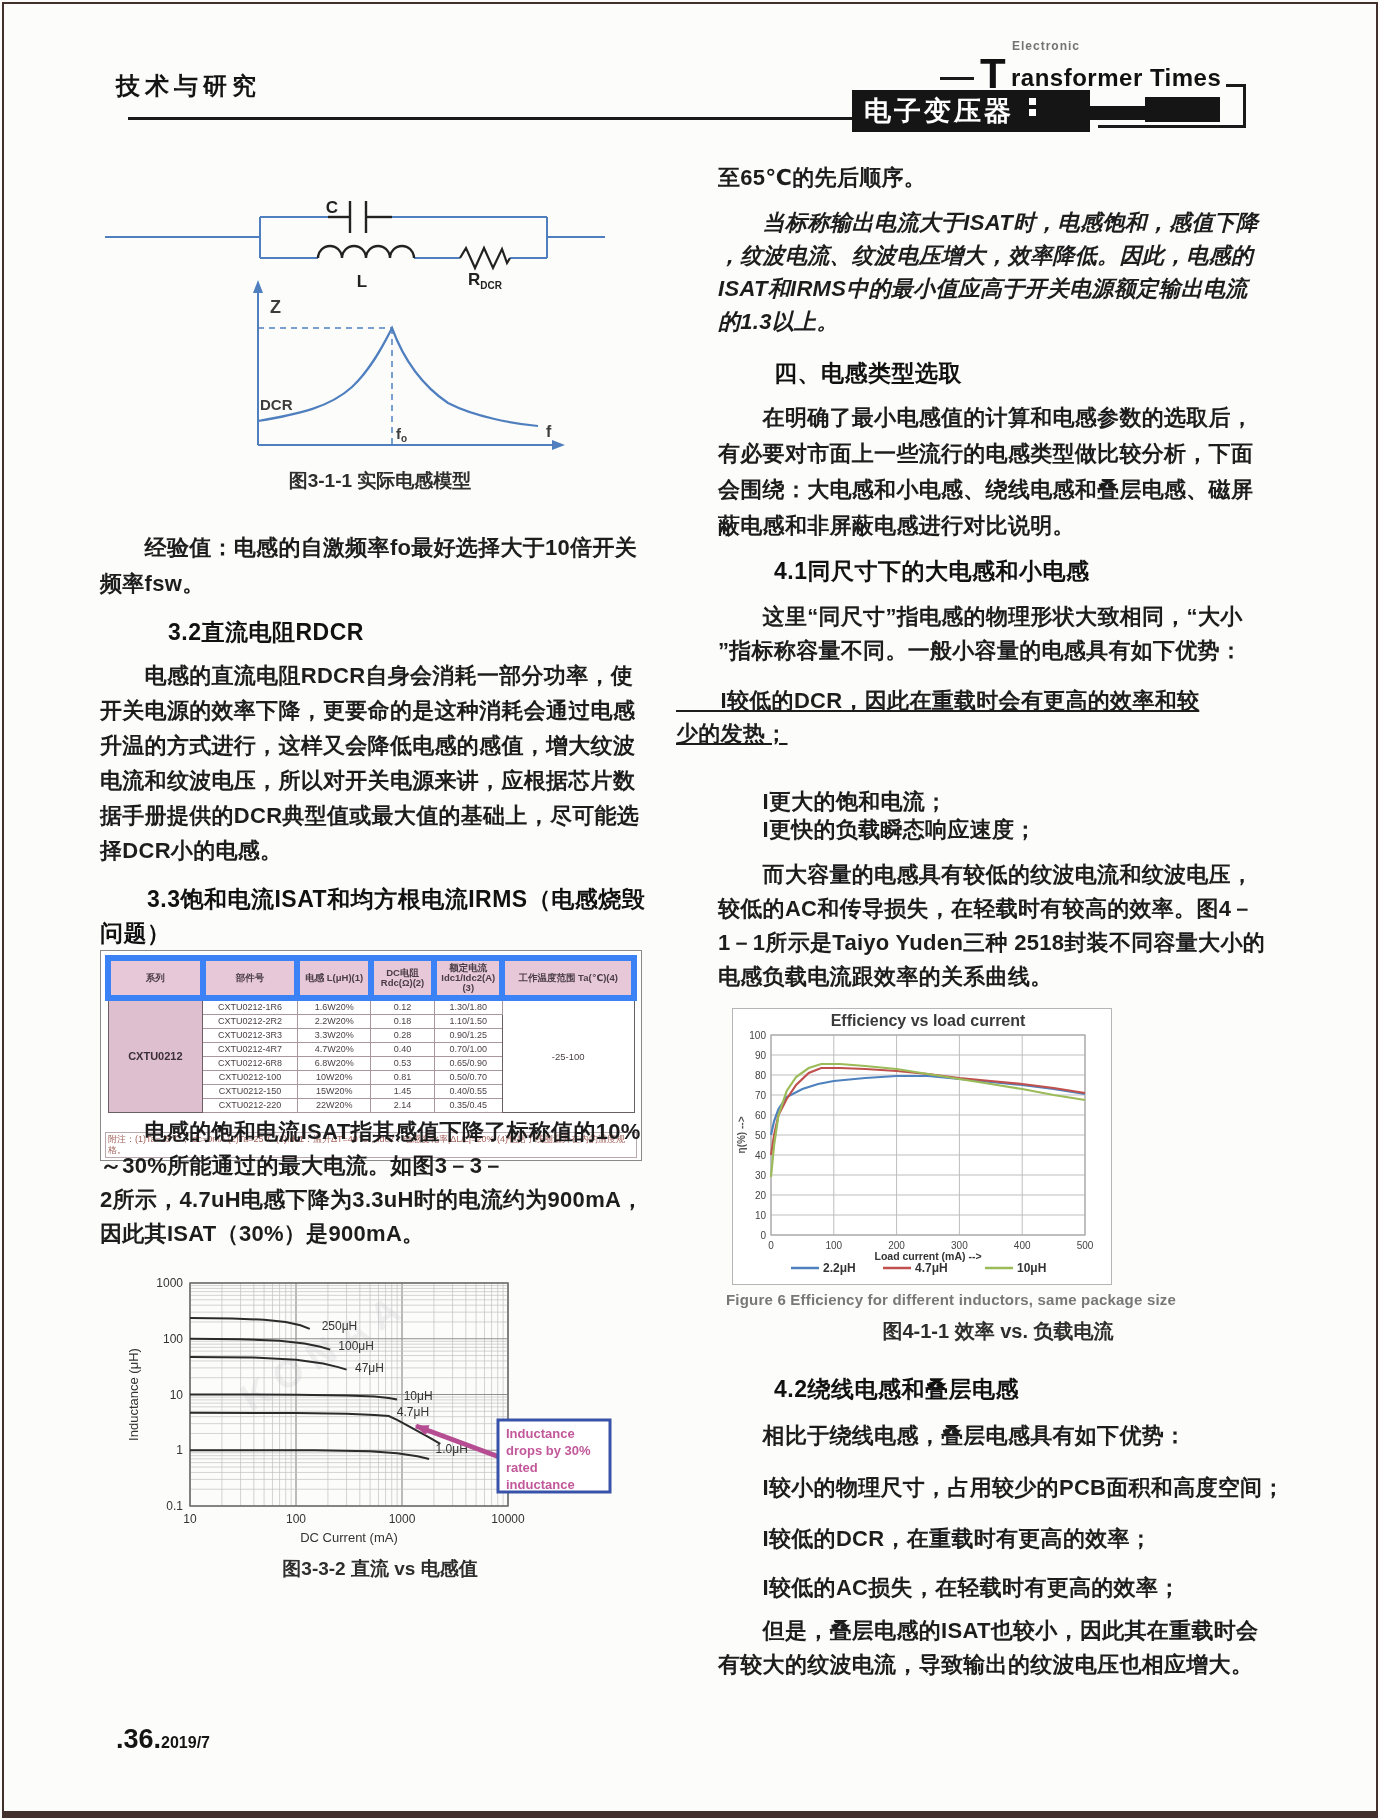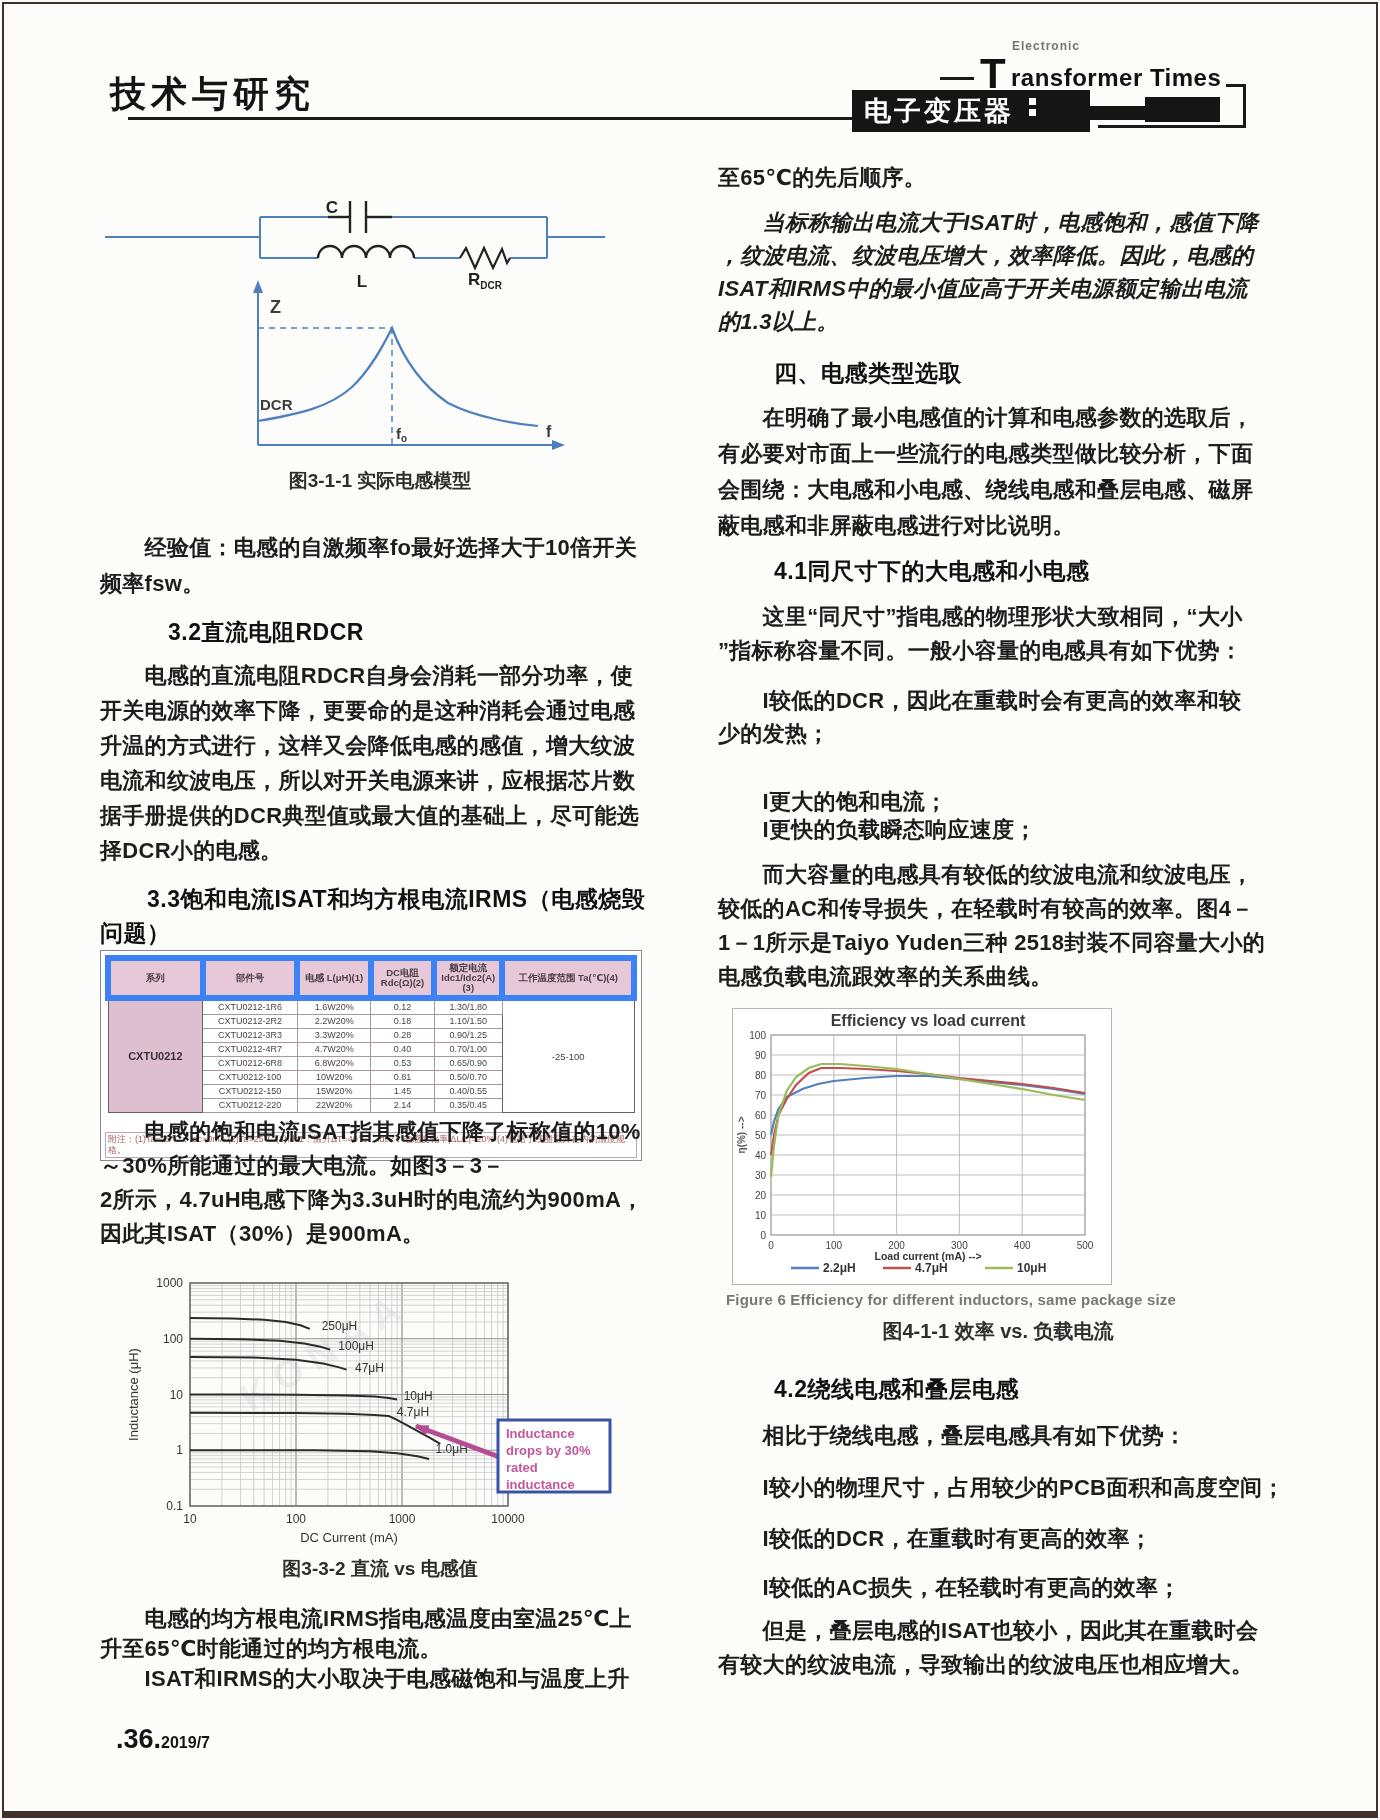--- a/index.html
+++ b/index.html
@@ -3,21 +3,21 @@
 <meta charset="utf-8">
 <style>
   html,body{margin:0;padding:0;background:#e8e8e8;}
   #page{position:relative;width:1380px;height:1820px;background:#fcfcfb;overflow:hidden;
         font-family:"Liberation Sans","DejaVu Sans",sans-serif;color:#1c1c1c;}
   .frame{position:absolute;left:2px;top:2px;right:2px;bottom:2px;border:2px solid #41302c;border-bottom-width:7px;pointer-events:none;}
   .abs{position:absolute;}
   .jpara{position:absolute;font-size:22px;line-height:35px;font-weight:600;color:#1d1d1d;white-space:pre-line;letter-spacing:.3px;}
   .jhead{position:absolute;font-size:23px;font-weight:800;color:#111;white-space:pre-line;letter-spacing:.5px;}
   .caption{position:absolute;text-align:center;font-size:19px;font-weight:600;color:#2e2e2e;}
-  .section-title{position:absolute;left:110px;top:70px;font-size:36px;font-weight:900;letter-spacing:5px;color:#141414;}
+  .section-title{position:absolute;left:116px;top:70px;font-size:24px;font-weight:900;letter-spacing:5px;color:#141414;}
   .rule{position:absolute;background:#1a1a1a;}
   .badge{position:absolute;left:852px;top:90px;width:238px;height:42px;background:#151515;color:#fff;
          font-size:27px;font-weight:900;letter-spacing:3px;line-height:42px;padding-left:12px;box-sizing:border-box;}
   .badge .dots{display:inline-block;vertical-align:top;margin-left:4px;margin-top:8px;}
   .badge .dots i{display:block;width:7px;height:7px;background:#fff;margin-bottom:4px;}
   .blk{position:absolute;background:#151515;}
   .logo-t{position:absolute;left:980px;top:50px;font-size:42px;font-weight:900;color:#111;}
   .logo-small{position:absolute;left:1012px;top:39px;font-size:12px;font-weight:800;color:#737373;letter-spacing:1px;}
   .logo-rest{position:absolute;left:1011px;top:64px;font-size:24px;font-weight:900;color:#111;letter-spacing:.5px;}
   .tablebox{position:absolute;left:100px;top:950px;width:542px;border:1px solid #8a8a8a;background:#fff;padding:4px 4px 2px 4px;box-sizing:border-box;}
@@ -293,23 +293,20 @@
       <text x="335.5478817009998" y="185.06869657685095" font-size="12" fill="#333">1.0μH</text>
       <line x1="402" y1="190" x2="316" y2="158" stroke="#b64d92" stroke-width="5" marker-end="url(#arrow332)"></line>
       <rect x="398" y="152" width="112" height="72" fill="#ffffff" stroke="#3752a8" stroke-width="3"></rect>
       <text x="406" y="170" font-size="13" font-weight="bold" fill="#c2589a">Inductance</text>
       <text x="406" y="187" font-size="13" font-weight="bold" fill="#c2589a">drops by 30%</text>
       <text x="406" y="204" font-size="13" font-weight="bold" fill="#c2589a">rated</text>
       <text x="406" y="221" font-size="13" font-weight="bold" fill="#c2589a">inductance</text>
     </svg>
   <div class="caption" style="left:100px;top:1556px;width:560px;">图3-3-2 直流 vs 电感值</div>
 
-  <div class="jpara" style="left:100px;top:1604px;width:565px;line-height:30px;">　　电感的均方根电流IRMS指电感温度由室温25℃上
-升至65℃时能通过的均方根电流。
-　　ISAT和IRMS的大小取决于电感磁饱和与温度上升</div>
 
   <div class="footer">
     <span class="big">.36.</span><span class="small">2019/7</span>
   </div>
 
   <div class="jpara" style="left:718px;top:160px;width:592px;">至65℃的先后顺序。</div>
 
   <div class="jpara" style="left:718px;top:206px;width:592px;line-height:33px;font-style:italic;">　　当标称输出电流大于ISAT时，电感饱和，感值下降
 ，纹波电流、纹波电压增大，效率降低。因此，电感的
 ISAT和IRMS中的最小值应高于开关电源额定输出电流
@@ -320,21 +317,21 @@
   <div class="jpara" style="left:718px;top:400px;width:592px;line-height:36px;">　　在明确了最小电感值的计算和电感参数的选取后，
 有必要对市面上一些流行的电感类型做比较分析，下面
 会围绕：大电感和小电感、绕线电感和叠层电感、磁屏
 蔽电感和非屏蔽电感进行对比说明。</div>
 
   <div class="jhead" style="left:718px;top:556px;padding-left:56px;">4.1同尺寸下的大电感和小电感</div>
 
   <div class="jpara" style="left:718px;top:600px;width:592px;line-height:34px;">　　这里“同尺寸”指电感的物理形状大致相同，“大小
 ”指标称容量不同。一般小容量的电感具有如下优势：</div>
 
-  <div class="jpara" style="left:718px;top:684px;width:592px;line-height:33px;">　　I较低的DCR，因此在重载时会有更高的效率和较
+  <div class="jpara" style="left:676px;top:684px;width:592px;line-height:33px;text-decoration:underline;">　　I较低的DCR，因此在重载时会有更高的效率和较
 少的发热；</div>
   <div class="jpara" style="left:718px;top:784px;width:592px;">　　I更大的饱和电流；</div>
   <div class="jpara" style="left:718px;top:812px;width:592px;">　　I更快的负载瞬态响应速度；</div>
 
   <div class="jpara" style="left:718px;top:858px;width:592px;line-height:34px;">　　而大容量的电感具有较低的纹波电流和纹波电压，
 较低的AC和传导损失，在轻载时有较高的效率。图4－
 1－1所示是Taiyo Yuden三种 2518封装不同容量大小的
 电感负载电流跟效率的关系曲线。</div>
 
   <div class="chartbox">

